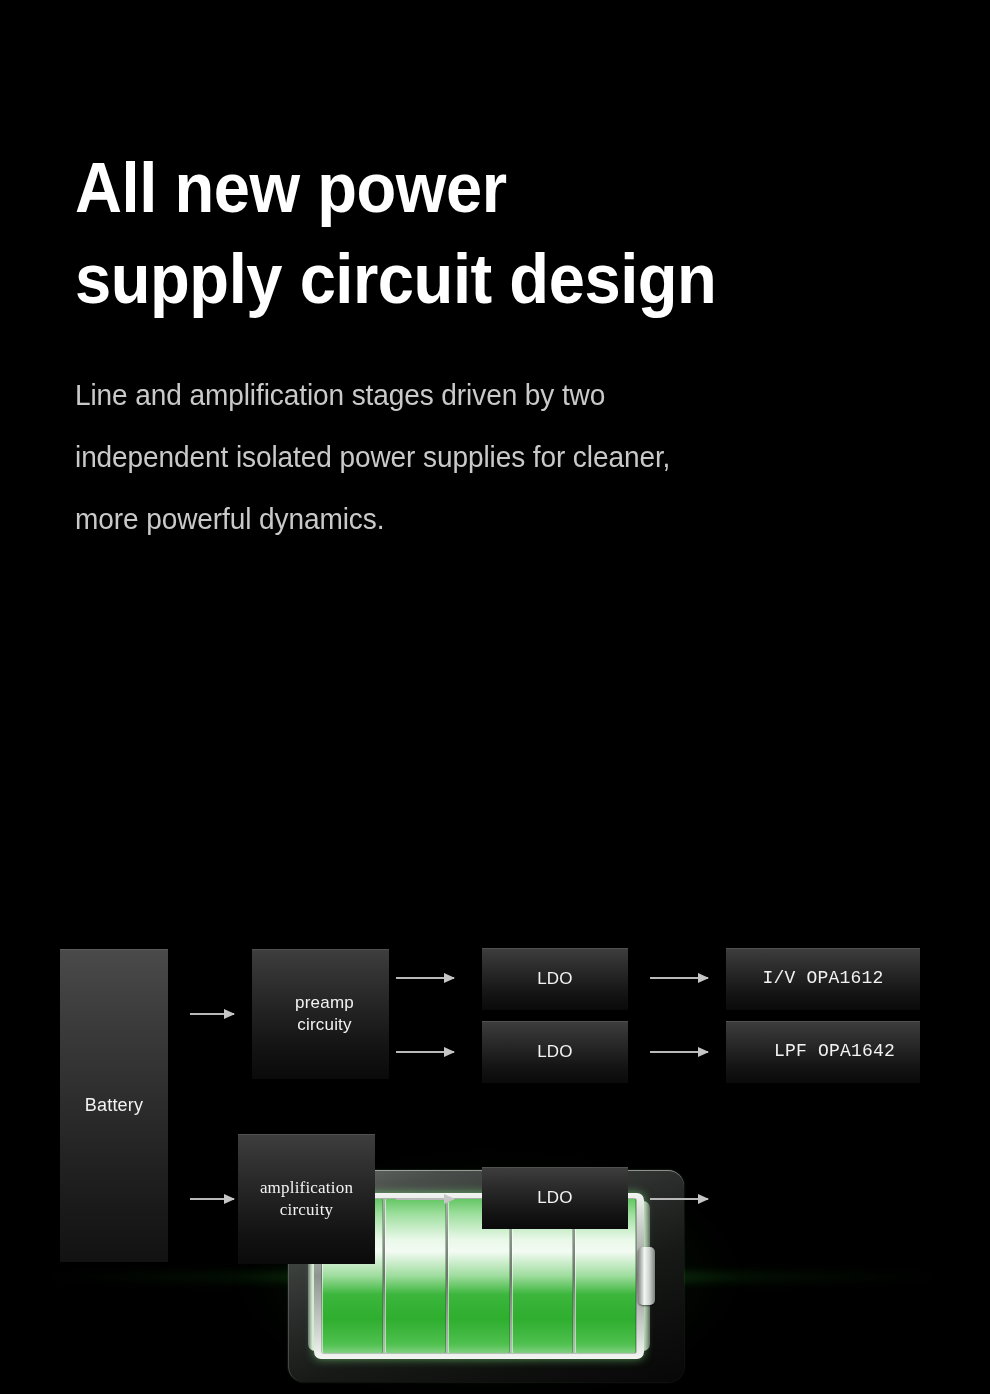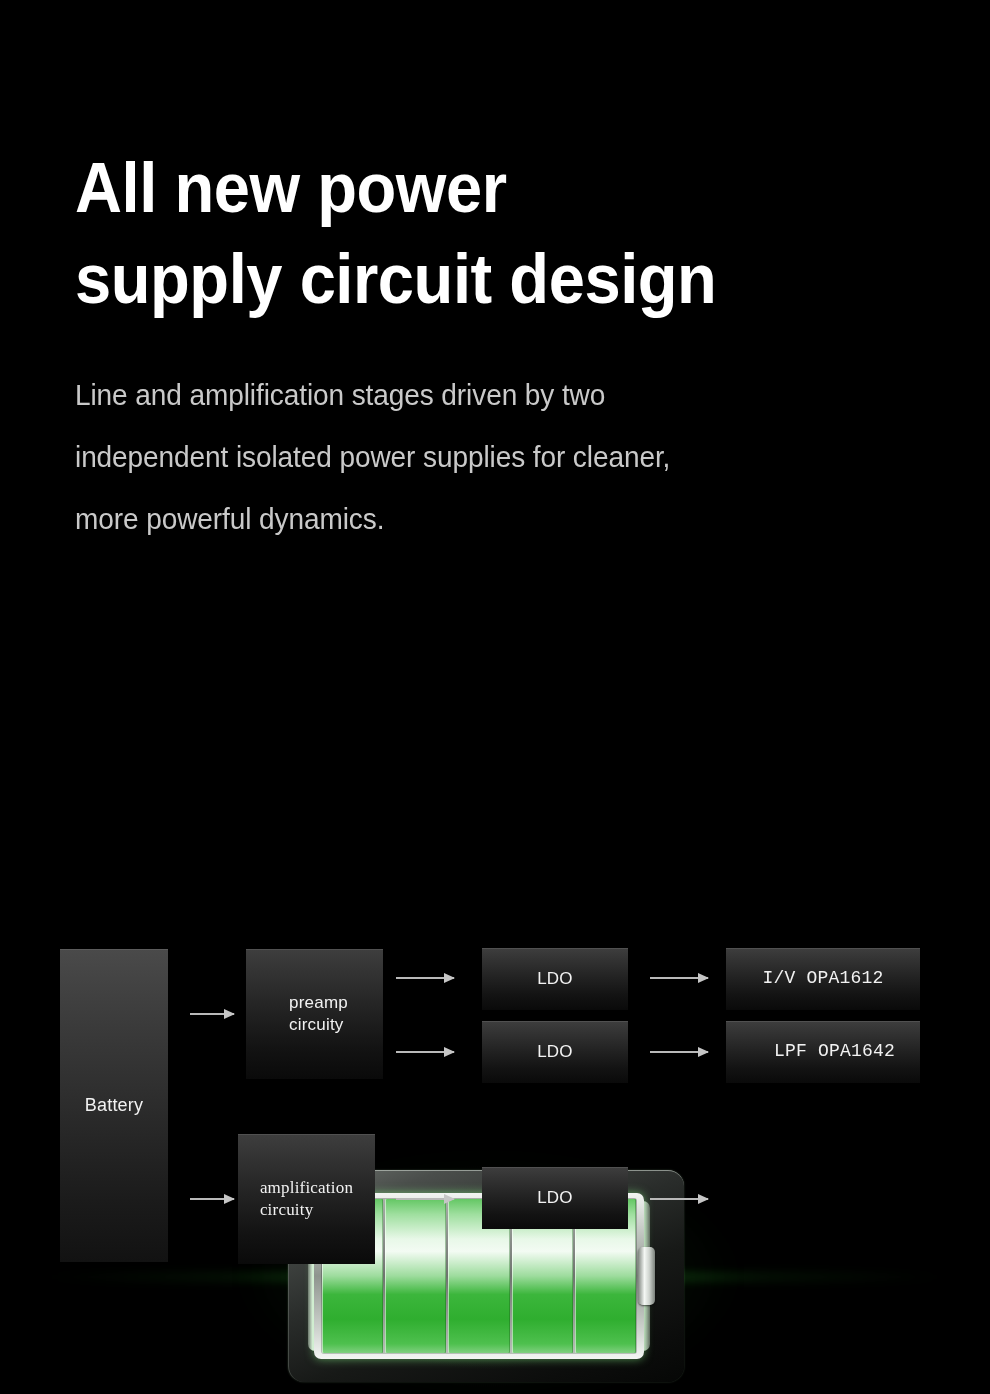--- a/index.html
+++ b/index.html
@@ -110,21 +110,21 @@
   }
 
   
   .diagram { position:absolute; left:0; top:0; width:990px; height:1394px; }
 
   .box {
     position:absolute;
     background:linear-gradient(180deg,#3e3e3e 0%,#333333 18%,#222222 48%,#131313 76%,#0a0a0a 100%);
     box-shadow:inset 0 1px 0 rgba(255,255,255,0.10);
     display:flex; align-items:center; justify-content:center;
-    color:#f2f2f2; font-size:17px; line-height:1.30; text-align:left;
+    color:#f2f2f2; font-size:17px; line-height:1.30; text-align:center;
     white-space:pre-line; letter-spacing:0.2px;
   }
   .box.battery {
     background:linear-gradient(180deg,#4a4a4a 0%,#3c3c3c 22%,#2b2b2b 52%,#1b1b1b 80%,#121212 100%);
     font-size:18px;
   }
   .box.wide { font-size:18px;font-family:Liberation Mono, monospace; }
 
   .arrow { position:absolute; height:2px; background:#b9b9b9; }
   .arrow:after {
@@ -167,21 +167,21 @@
       </div>
     </div>
 
     <div class="nub"></div>
   </div>
 
   <div class="diagram">
 
     <div class="box battery" style="left:60px; top:918px; width:108px; height:313px;">Battery</div>
 
-    <div class="box" style="left:246px; top:918px; width:137px; height:130px;padding-left:8px;">preamp
+    <div class="box" style="left:252px; top:918px; width:137px; height:130px;padding-left:8px;">preamp
 circuity</div>
 
     <div class="box" style="left:482px; top:917px; width:146px; height:62px;">LDO</div>
 
     <div class="box" style="left:482px; top:990px; width:146px; height:62px;">LDO</div>
 
     <div class="box wide" style="left:726px; top:917px; width:194px; height:62px;">I/V  OPA1612</div>
 
     <div class="box wide" style="left:726px; top:990px; width:194px; height:62px;padding-left:23px;">LPF OPA1642</div>
 

